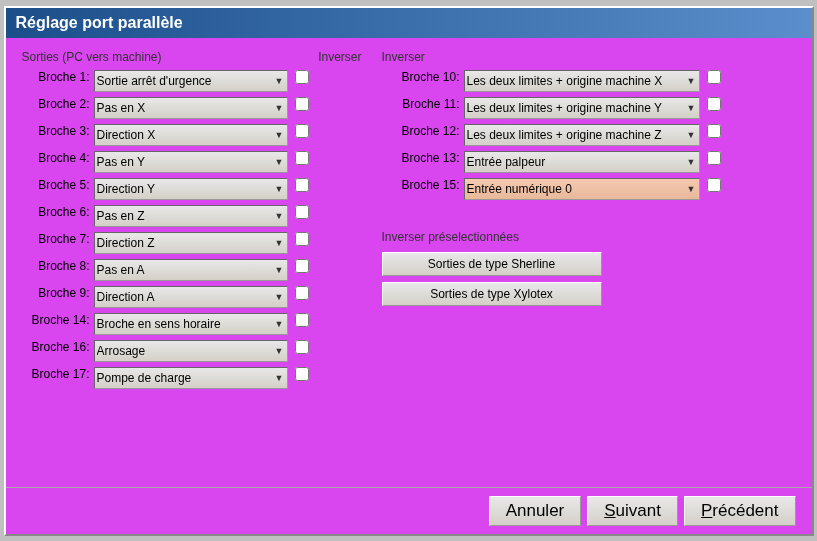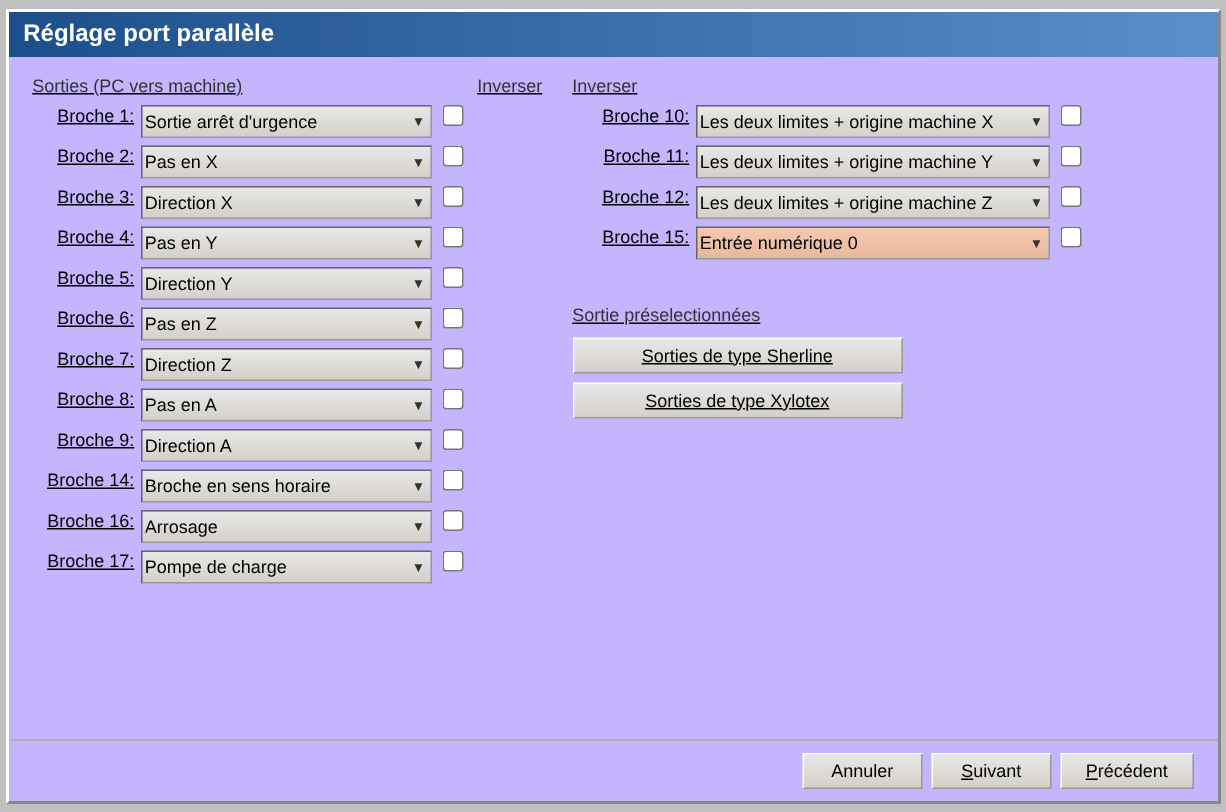--- a/index.html
+++ b/index.html
@@ -7,42 +7,41 @@
       font-family: Arial, sans-serif;
       font-size: 13px;
       background: #c0c0c0;
       display: flex;
       align-items: center;
       justify-content: center;
       width: 817px;
       height: 541px;
     }
     .dialog {
-      background: #c4b5fd;
+      background: #d946ef;
       border: 2px solid #888;
       border-top-color: #fff;
       border-left-color: #fff;
       width: 810px;
       height: 530px;
       display: flex;
       flex-direction: column;
     }
     .title-bar {
       background: linear-gradient(to right, #1c4f8a, #5a8ecc);
       color: white;
       padding: 6px 10px;
       font-size: 16px;
       font-weight: bold;
     }
     .content {
       flex: 1;
       padding: 12px 16px;
       display: flex;
       flex-direction: column;
-      text-decoration: underline;
     }
     .columns {
       display: flex;
       gap: 20px;
       flex: 1;
     }
     .col-left {
       flex: 0 0 340px;
     }
     .col-right {
@@ -138,21 +137,21 @@
       padding: 8px 16px;
       gap: 6px;
       border-top: 1px solid #aaa;
     }
     .footer-btn {
       padding: 4px 16px;
       background: linear-gradient(to bottom, #e8e8e8, #d4d0c8);
       border: 1px solid #999;
       border-top-color: #fff;
       border-left-color: #fff;
-      font-size: 12px;
+      font-size: 17px;
       cursor: pointer;
       min-width: 80px;
     }
     .underline { text-decoration: underline; }
   </style>
 </head>
 <body>
 
 <div class="dialog">
   <div class="title-bar">
@@ -245,27 +244,32 @@
               <span class="row-label" style="min-width: 78px;">Broche 11:</span>
               <span class="select-wrapper"><select class="select-wide"><option>Les deux limites + origine machine Y</option></select></span>
               <input type="checkbox" style="">
             </div>
             <div class="row">
               <span class="row-label" style="min-width: 78px;">Broche 12:</span>
               <span class="select-wrapper"><select class="select-wide"><option>Les deux limites + origine machine Z</option></select></span>
               <input type="checkbox" style="">
             </div>
             <div class="row">
+              <span class="row-label" style="min-width: 78px;">Broche 13:</span>
+              <span class="select-wrapper"><select class="select-wide"><option>Entrée palpeur</option></select></span>
+              <input type="checkbox" style="">
+            </div>
+            <div class="row">
               <span class="row-label" style="min-width: 78px;">Broche 15:</span>
               <span class="select-wrapper"><select class="select-wide select-highlight"><option>Entrée numérique 0</option></select></span>
               <input type="checkbox" style="">
             </div>
           </div>
         <div class="preselect-section">
-          <div class="preselect-label">Sortie préselectionnées</div>
+          <div class="preselect-label">Inverser préselectionnées</div>
           <button class="preselect-btn">Sorties de type Sherline</button>
           <button class="preselect-btn">Sorties de type Xylotex</button>
         </div>
       </div>
     </div>
   </div>
   <div class="footer">
     <button class="footer-btn">Annuler</button>
     <button class="footer-btn">
       <span><span class="underline">S</span>uivant</span>

